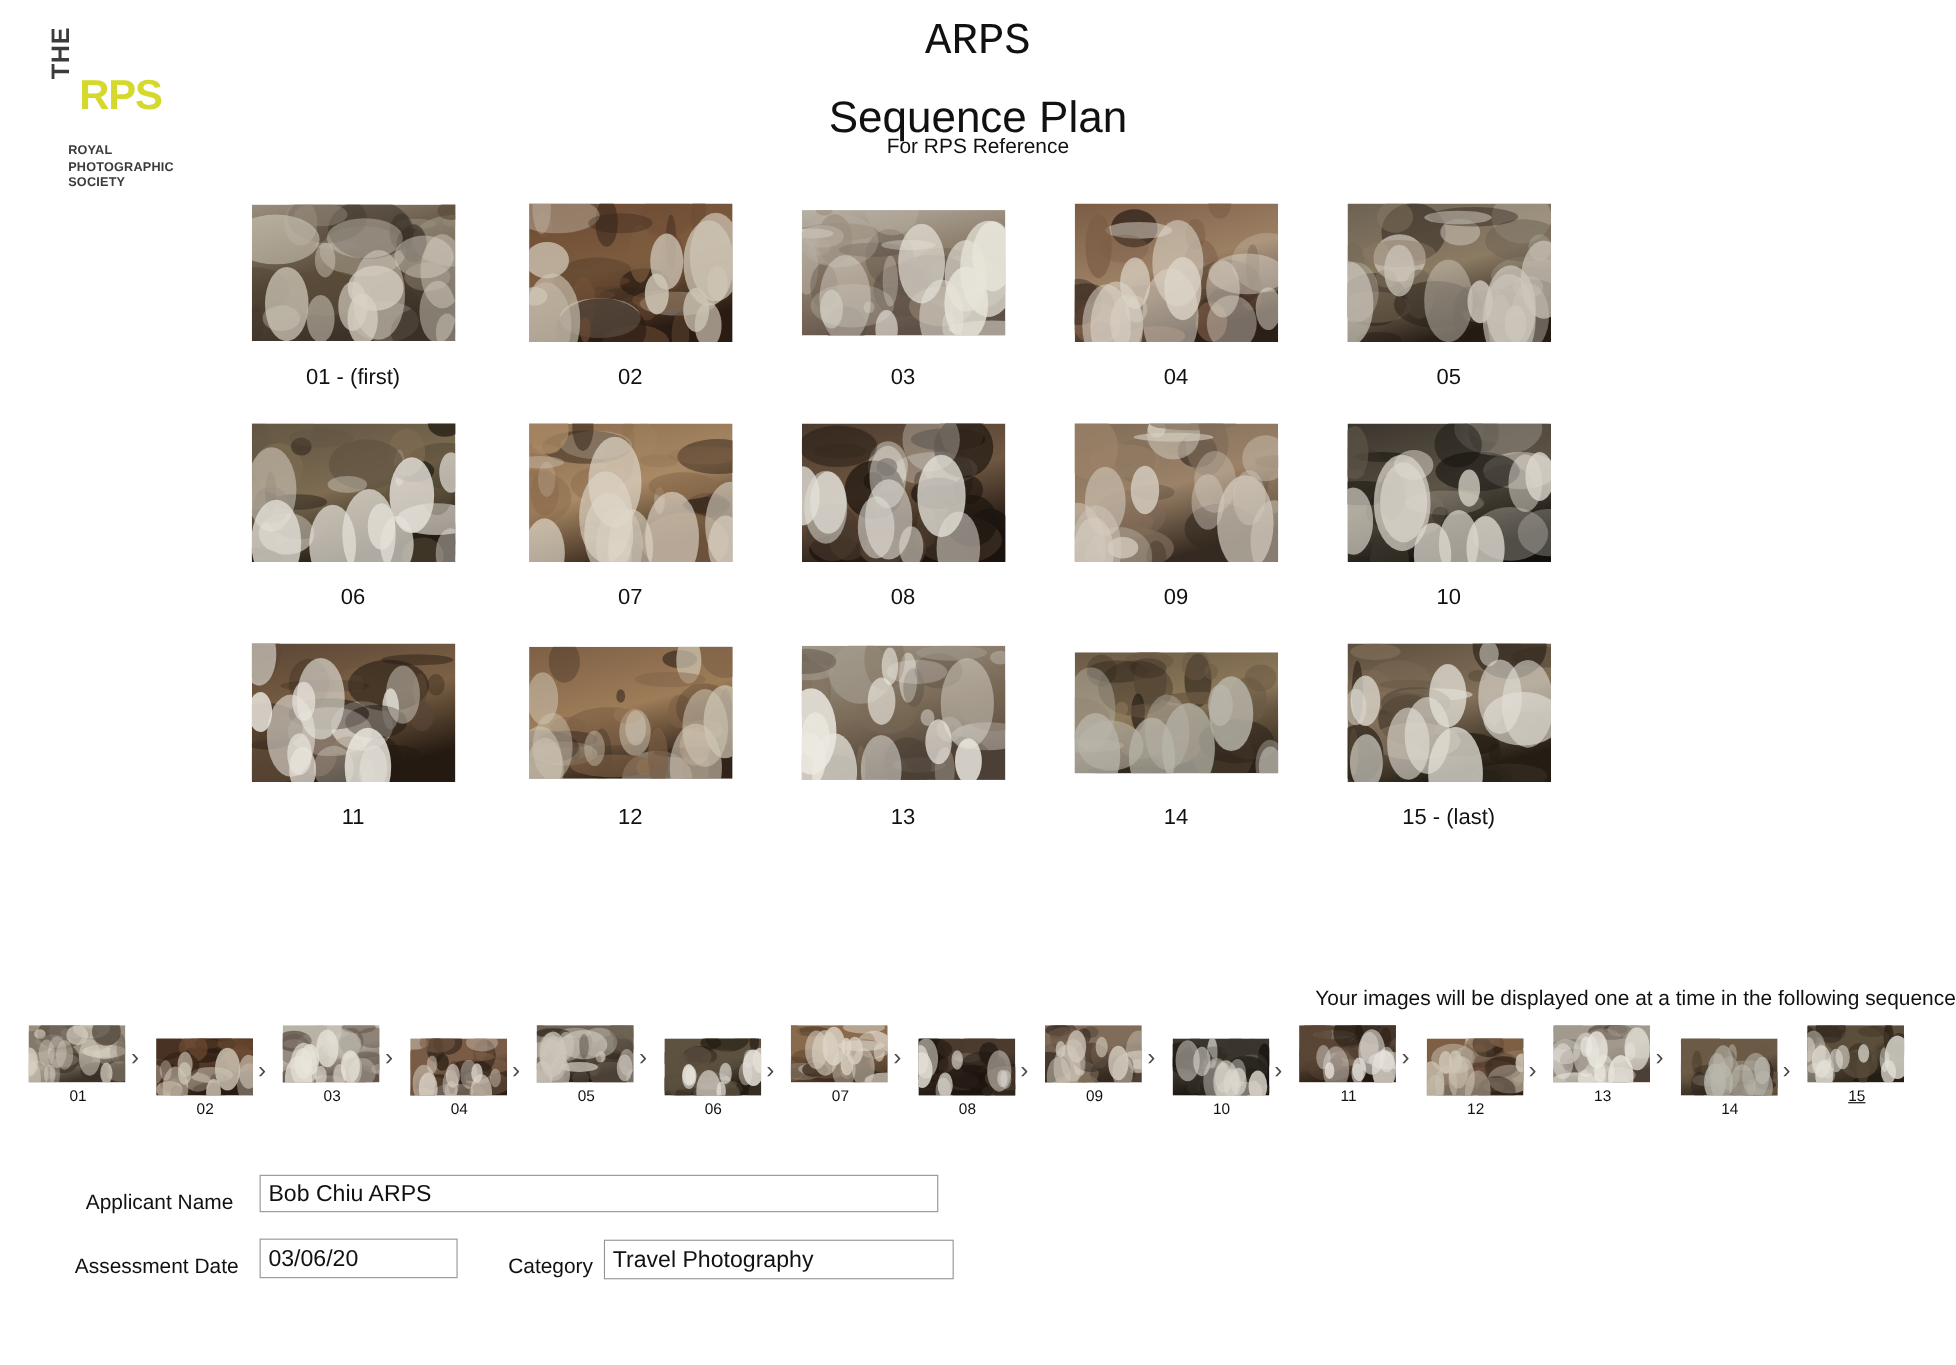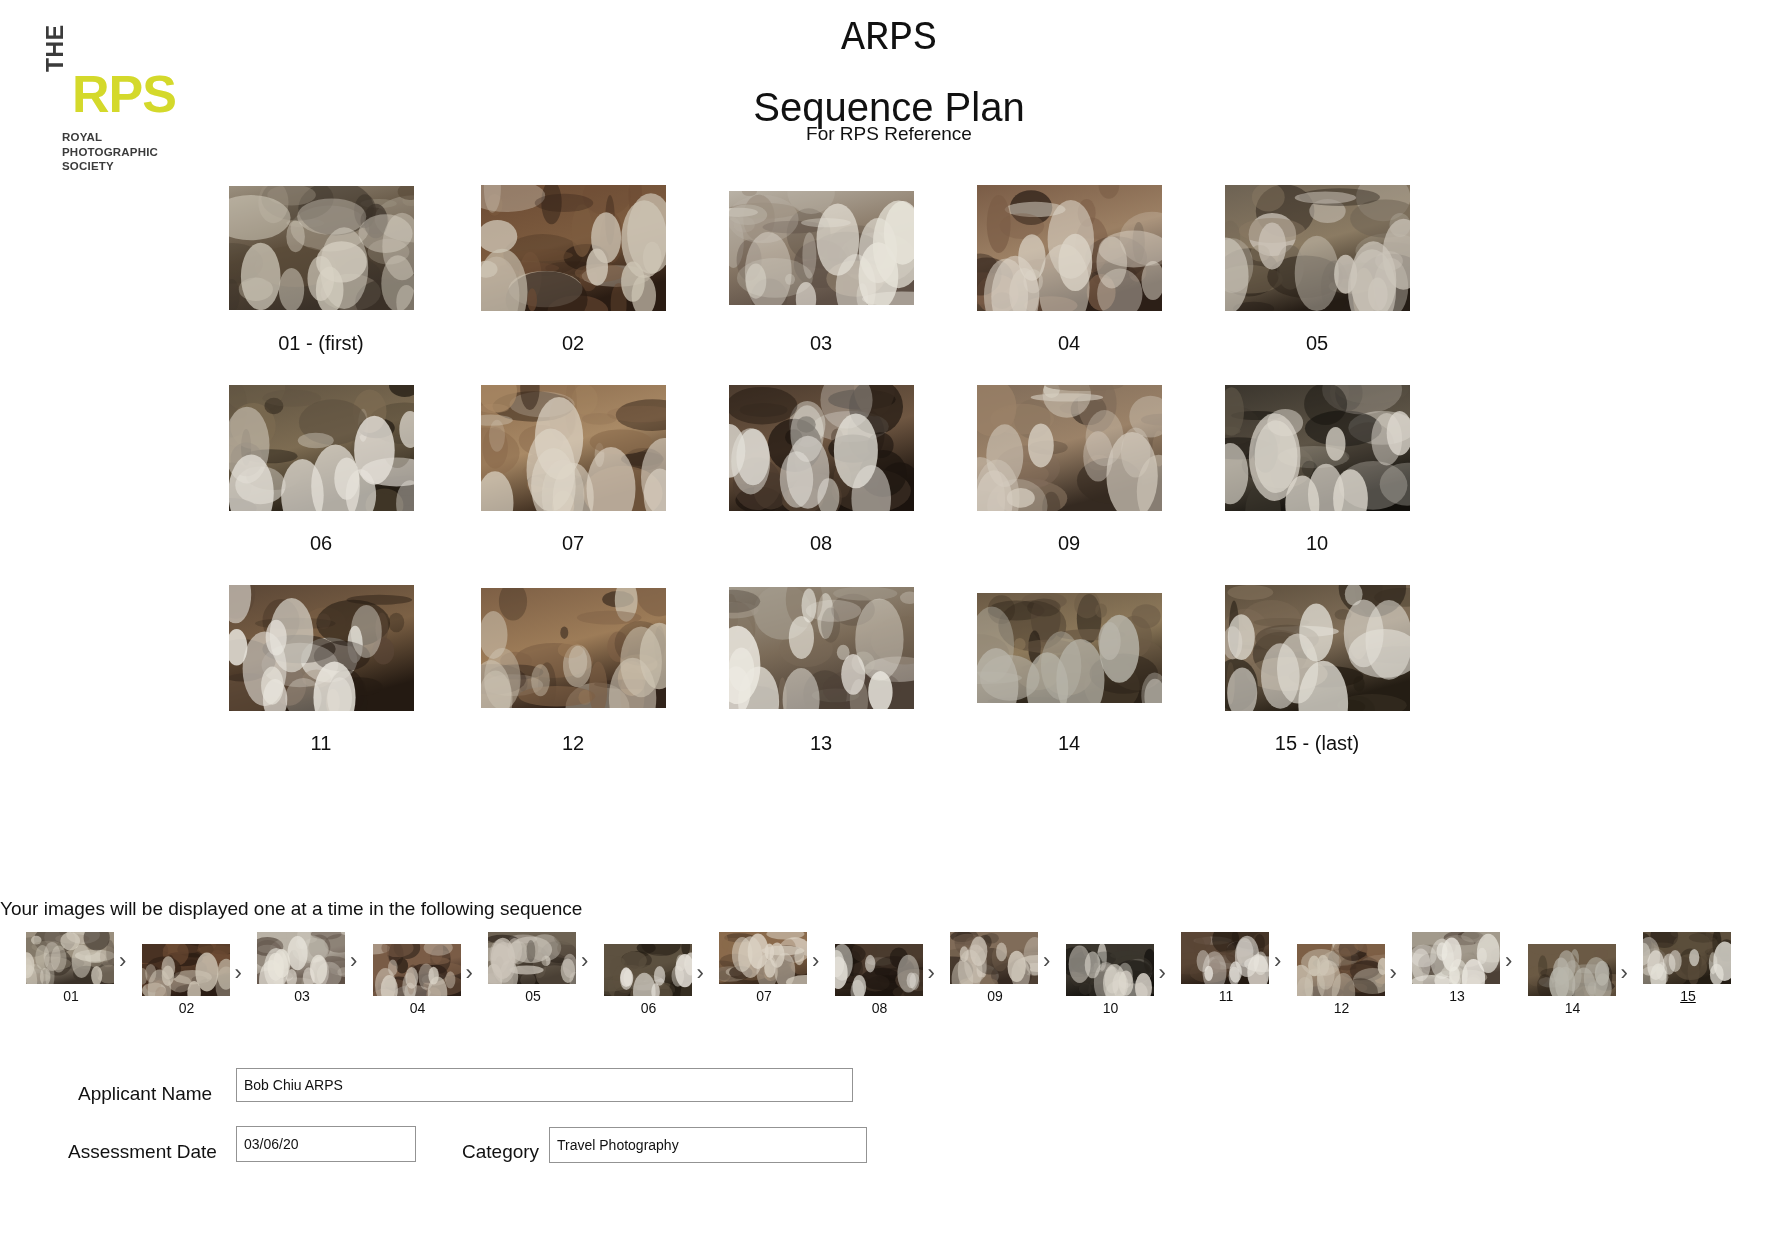--- a/index.html
+++ b/index.html
@@ -36,21 +36,21 @@
     color: #3b3b3b;
     transform: rotate(-90deg);
     transform-origin: left top;
     white-space: nowrap;
     line-height: 1;
   }
   .logo-rps {
     position: absolute;
     left: 38px;
     top: 6px;
-    font-size: 52px;
+    font-size: 38px;
     font-weight: bold;
     letter-spacing: -1px;
     color: #d4d92b;
     line-height: 1;
   }
   .logo-sub {
     position: absolute;
     left: 28px;
     top: 68px;
     font-size: 11.5px;
@@ -122,21 +122,21 @@
     color: #111;
     line-height: 1;
     white-space: nowrap;
   }
 
   
   .seq-note {
     position: absolute;
     left: 0; right: 0;
     top: 898px;
-    text-align: left;
+    text-align: right;
     font-size: 19px;
     color: #111;
   }
 
   
   .strip {
     position: absolute;
     left: 26px;
     top: 932px;
     width: 1730px;
@@ -185,21 +185,21 @@
   }
   .field-box {
     position: absolute;
     border: 1px solid #939393;
     background: #ffffff;
     display: flex;
     align-items: center;
     padding-left: 7px;
   }
   .field-box .val {
-    font-size: 14px;
+    font-size: 21px;
     color: #111;
     line-height: 1;
     white-space: nowrap;
   }
 </style>
 </head>
 <body>
 
 <div class="logo">
   <div class="logo-the">THE</div>

